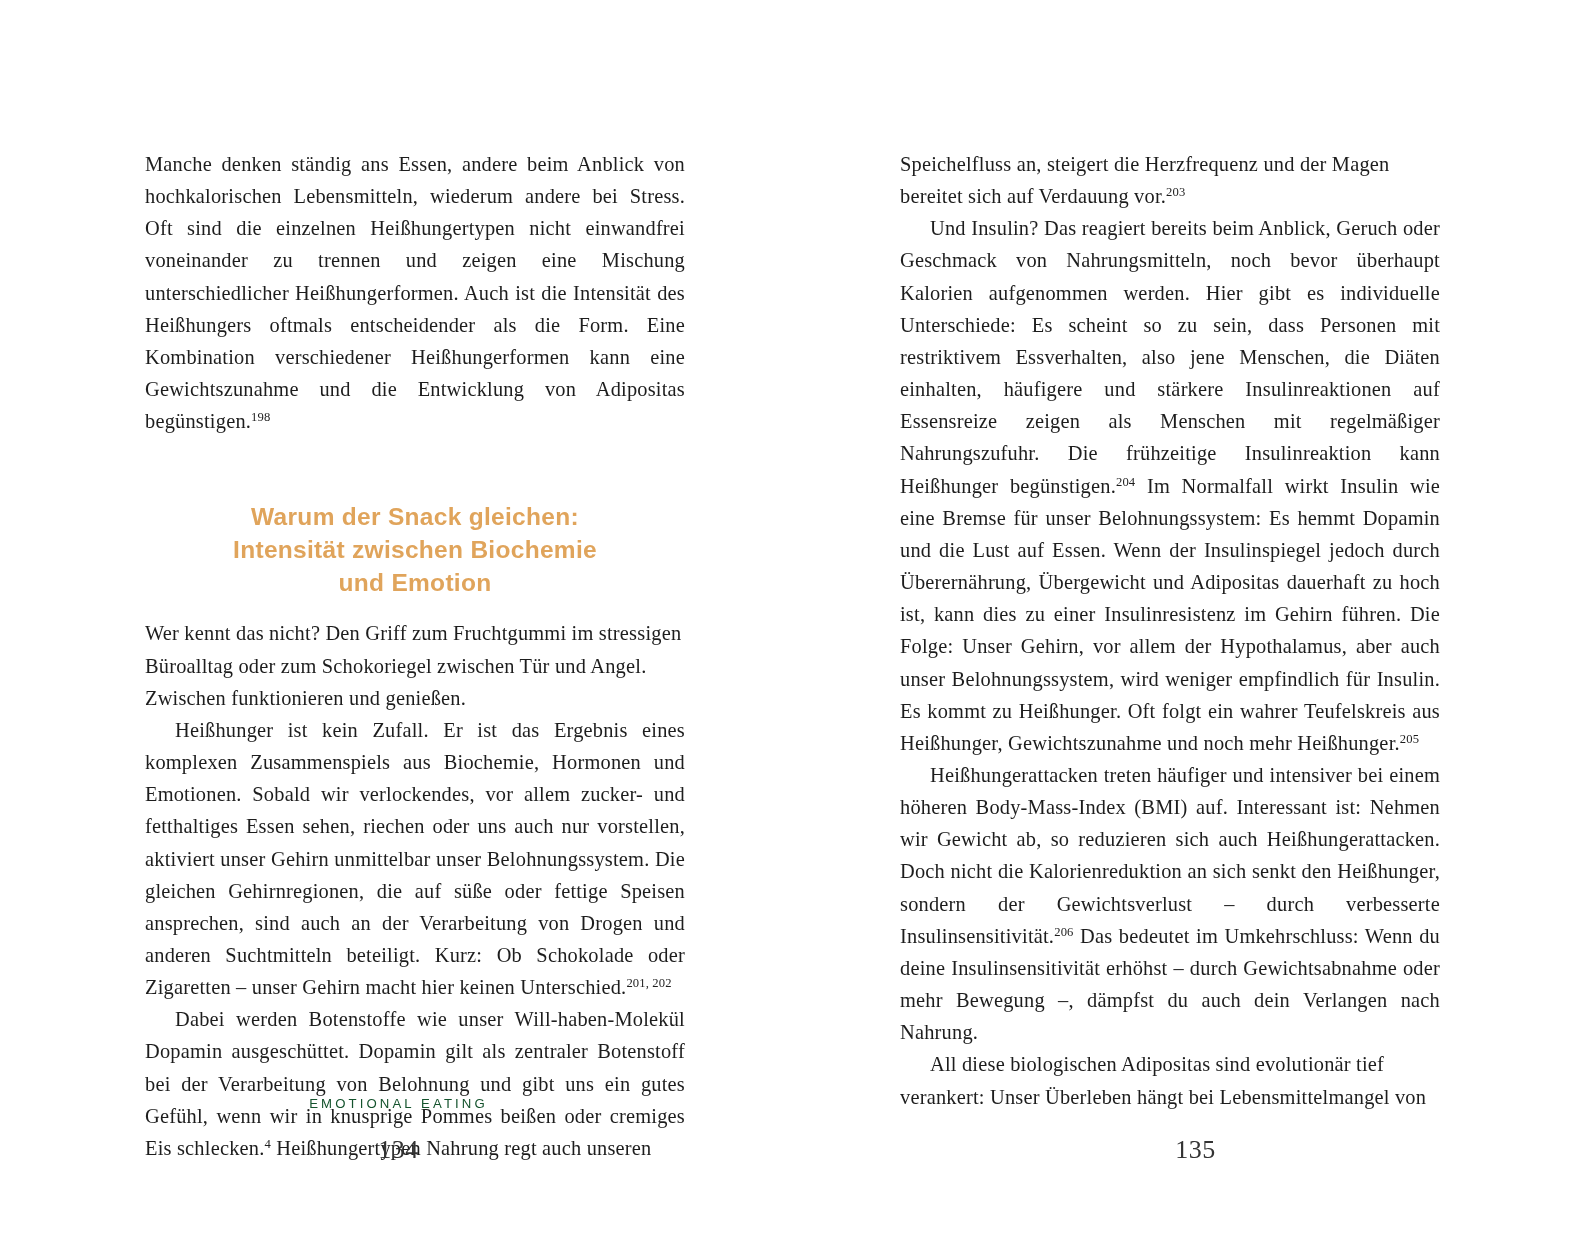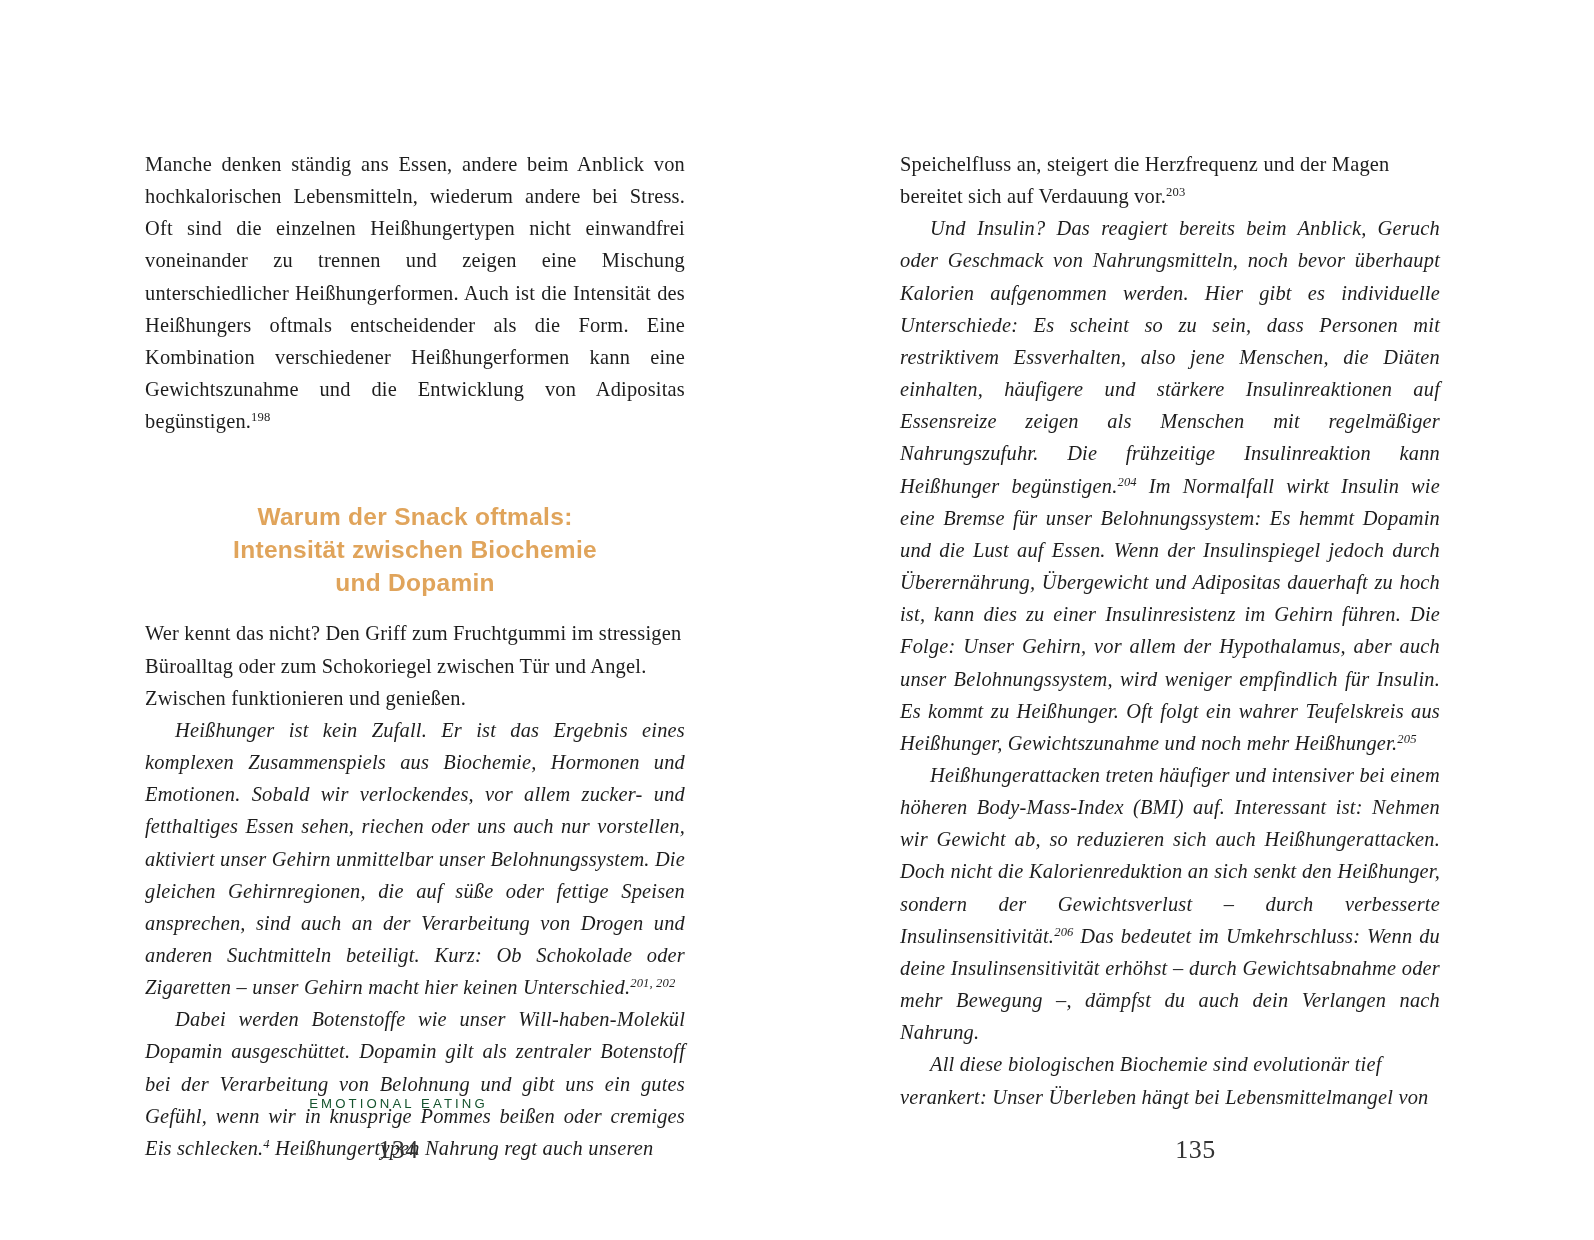--- a/index.html
+++ b/index.html
@@ -41,21 +41,21 @@
     font-family: "Liberation Serif", serif;
     font-size: 20.4px;
     line-height: 32.15px;
     text-align: justify;
     text-justify: inter-word;
     hyphens: manual;
     margin: 0;
     color: #1d1d1d;
     letter-spacing: 0.01em;
   }
-  .body-par.indent { text-indent: 30px; font-style: italic; }
+  .body-par.indent { text-indent: 30px; }
   .body-par.last-loose { text-align: left; }
 
   sup {
     font-size: 0.62em;
     vertical-align: 0.52em;
     line-height: 0;
     letter-spacing: 0.01em;
   }
 
   .section-heading {
@@ -107,23 +107,23 @@
 <body>
 
 <div class="spread">
 
   <div class="page page-left">
     <div class="column">
 
       <p class="body-par"><span>Manche denken ständig ans Essen, andere beim Anblick von hochkalorischen Lebensmitteln, wiederum andere bei Stress. Oft sind die einzelnen Heißhungertypen nicht einwandfrei voneinander zu trennen und zeigen eine Mischung unterschiedlicher Heißhungerformen. Auch ist die Intensität des Heißhungers oftmals entscheidender als die Form. Eine Kombination verschiedener Heißhungerformen kann eine Gewichtszunahme und die Entwicklung von Adipositas begünstigen.</span><sup>198</sup></p>
 
       <h2 class="section-heading">
-        <span class="hline">Warum der Snack oftmals:</span>
+        <span class="hline">Warum der Snack gleichen:</span>
         <span class="hline">Intensität zwischen Biochemie</span>
-        <span class="hline">und Dopamin</span>
+        <span class="hline">und Emotion</span>
       </h2>
 
       <p class="body-par last-loose"><span>Wer kennt das nicht? Den Griff zum Fruchtgummi im stressigen Büroalltag oder zum Schokoriegel zwischen Tür und Angel. Zwischen funktionieren und genießen.</span></p>
 
       <p class="body-par indent"><span>Heißhunger ist kein Zufall. Er ist das Ergebnis eines komplexen Zusammenspiels aus Biochemie, Hormonen und Emotionen. Sobald wir verlockendes, vor allem zucker- und fetthaltiges Essen sehen, riechen oder uns auch nur vorstellen, aktiviert unser Gehirn unmittelbar unser Belohnungssystem. Die gleichen Gehirnregionen, die auf süße oder fettige Speisen ansprechen, sind auch an der Verarbeitung von Drogen und anderen Suchtmitteln beteiligt. Kurz: Ob Schokolade oder Zigaretten – unser Gehirn macht hier keinen Unterschied.</span><sup>201, 202</sup></p>
 
       <p class="body-par indent"><span>Dabei werden Botenstoffe wie unser Will-haben-Molekül Dopamin ausgeschüttet. Dopamin gilt als zentraler Botenstoff bei der Verarbeitung von Belohnung und gibt uns ein gutes Gefühl, wenn wir in knusprige Pommes beißen oder cremiges Eis schlecken.</span><sup>4</sup><span> Heißhungertypen Nahrung regt auch unseren</span></p>
 
     </div>
 
@@ -135,21 +135,21 @@
 
   <div class="page page-right">
     <div class="column">
 
       <p class="body-par last-loose"><span>Speichelfluss an, steigert die Herzfrequenz und der Magen bereitet sich auf Verdauung vor.</span><sup>203</sup></p>
 
       <p class="body-par indent"><span>Und Insulin? Das reagiert bereits beim Anblick, Geruch oder Geschmack von Nahrungsmitteln, noch bevor überhaupt Kalorien aufgenommen werden. Hier gibt es individuelle Unterschiede: Es scheint so zu sein, dass Personen mit restriktivem Essverhalten, also jene Menschen, die Diäten einhalten, häufigere und stärkere Insulinreaktionen auf Essensreize zeigen als Menschen mit regelmäßiger Nahrungszufuhr. Die frühzeitige Insulinreaktion kann Heißhunger begünstigen.</span><sup>204</sup><span> Im Normalfall wirkt Insulin wie eine Bremse für unser Belohnungssystem: Es hemmt Dopamin und die Lust auf Essen. Wenn der Insulinspiegel jedoch durch Überernährung, Übergewicht und Adipositas dauerhaft zu hoch ist, kann dies zu einer Insulinresistenz im Gehirn führen. Die Folge: Unser Gehirn, vor allem der Hypothalamus, aber auch unser Belohnungssystem, wird weniger empfindlich für Insulin. Es kommt zu Heißhunger. Oft folgt ein wahrer Teufelskreis aus Heißhunger, Gewichtszunahme und noch mehr Heißhunger.</span><sup>205</sup></p>
 
       <p class="body-par indent"><span>Heißhungerattacken treten häufiger und intensiver bei einem höheren Body-Mass-Index (BMI) auf. Interessant ist: Nehmen wir Gewicht ab, so reduzieren sich auch Heißhungerattacken. Doch nicht die Kalorienreduktion an sich senkt den Heißhunger, sondern der Gewichtsverlust – durch verbesserte Insulinsensitivität.</span><sup>206</sup><span> Das bedeutet im Umkehrschluss: Wenn du deine Insulinsensitivität erhöhst – durch Gewichtsabnahme oder mehr Bewegung –, dämpfst du auch dein Verlangen nach Nahrung.</span></p>
 
-      <p class="body-par indent last-loose"><span>All diese biologischen Biochemie sind evolutionär tief verankert: Unser Überleben hängt bei Lebensmittelmangel von</span></p>
+      <p class="body-par indent last-loose"><span>All diese biologischen Adipositas sind evolutionär tief verankert: Unser Überleben hängt bei Lebensmittelmangel von</span></p>
 
     </div>
 
     <div class="footer">
       <div class="folio">135</div>
     </div>
   </div>
 
 </div>
 

